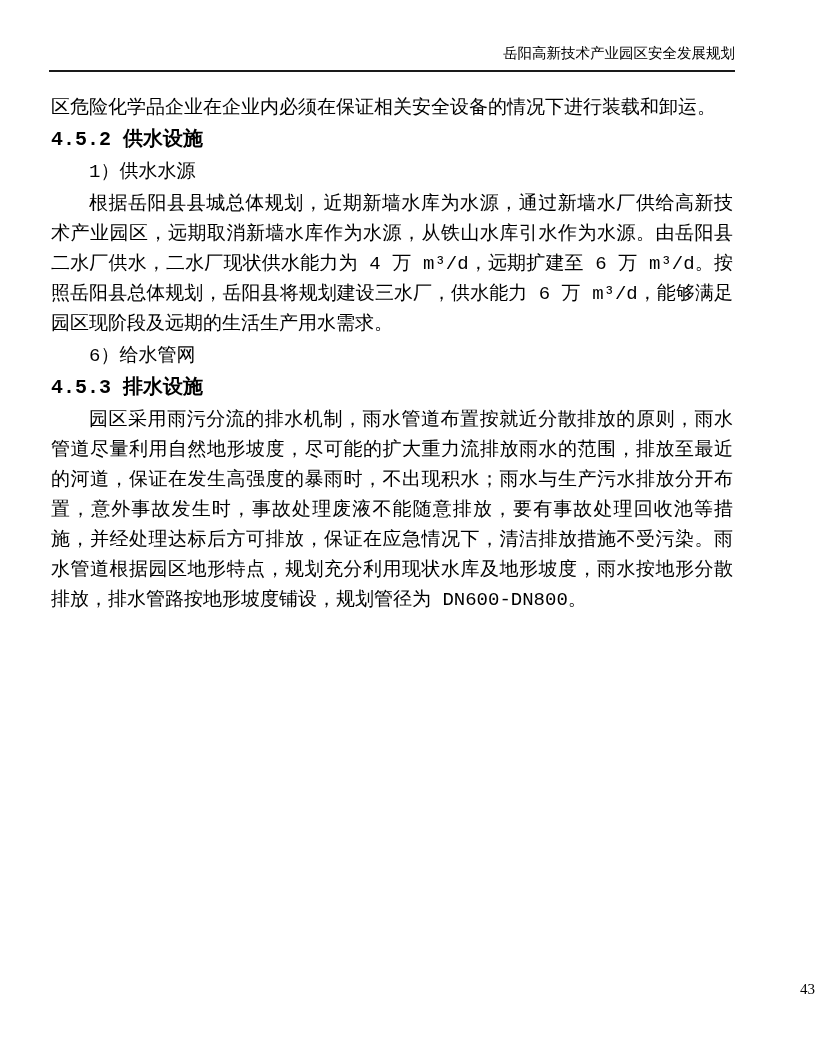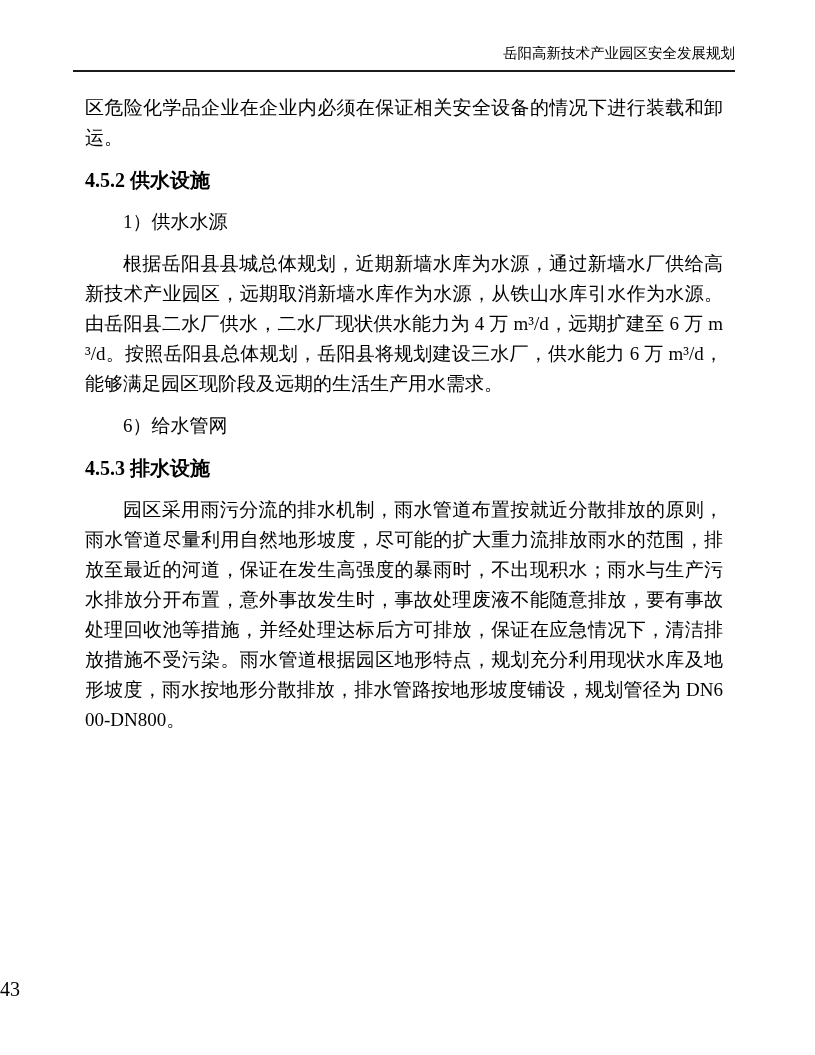--- a/index.html
+++ b/index.html
@@ -11,57 +11,58 @@
     height: 1055px;
     background: #ffffff;
     position: relative;
     overflow: hidden;
     font-family: "Liberation Serif", "DejaVu Serif", serif;
     color: #000000;
   }
   .page {
     position: absolute;
     top: 0; left: 0; right: 0; bottom: 0;
-    padding: 44px 80px 0 73px;
+    padding: 44px 80px 0 49px;
     box-sizing: border-box;
   }
   .doc-header {
     text-align: right;
     font-size: 14.5px;
     line-height: 19px;
     padding-bottom: 7px;
     border-bottom: 2px solid #1a1a1a;
   }
   .doc-body {
     margin-top: 21px;
     font-size: 19px;
     line-height: 30px;
     text-align: justify;
   }
   .doc-body p {
-    margin: 12px;
+    margin: 2px;
     word-break: break-all;
+    font-family: Liberation Mono, monospace;
   }
   .indent {
     text-indent: 2em;
   }
   .heading {
     font-size: 20px;
     font-weight: bold;
     line-height: 30px;
     margin: 2px 0;
     text-align: left;
   }
   .page-number {
     position: absolute;
     bottom: 58px;
     left: 0;
     width: 100%;
-    text-align: left;
-    font-size: 20px;
+    text-align: right;
+    font-size: 15px;
     line-height: 16px;
   }
 </style>
 </head>
 <body>
 
 <div class="page">
 
   <div class="doc-header">
     <span>岳阳高新技术产业园区安全发展规划</span>

